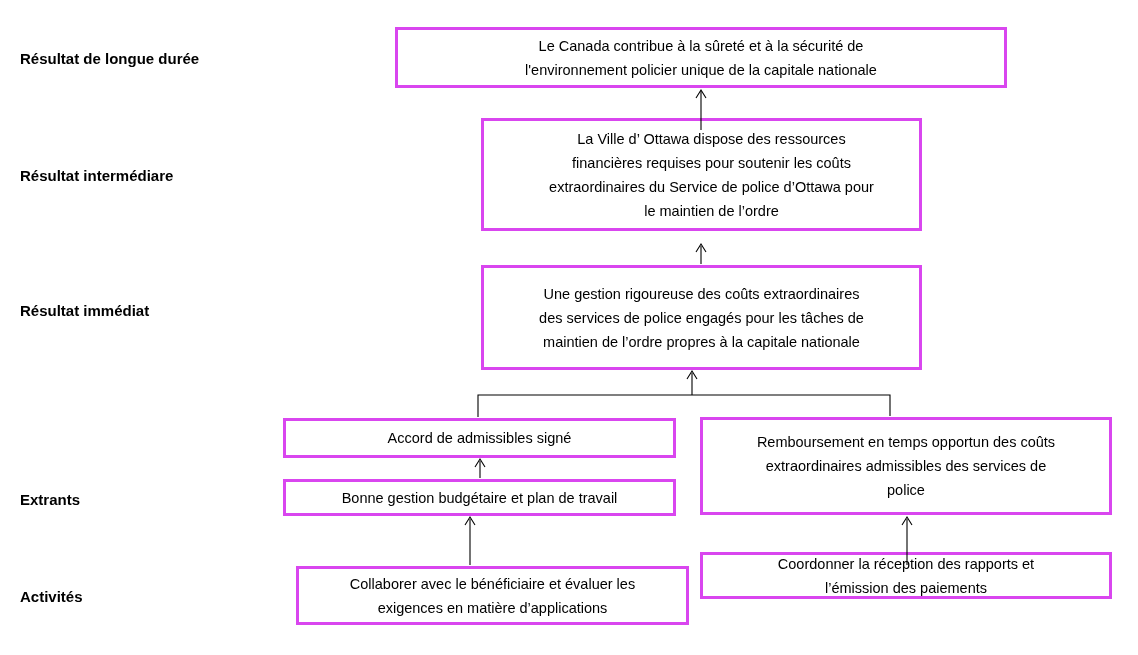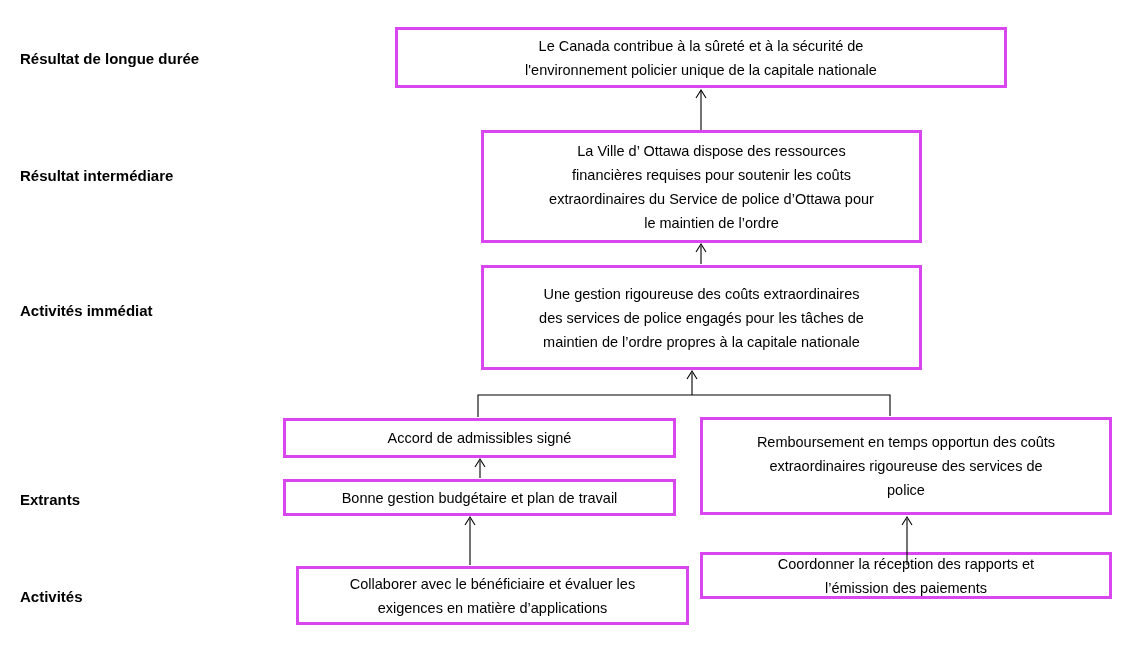--- a/index.html
+++ b/index.html
@@ -16,38 +16,38 @@
   .lbl-imm    { top:301px; }
   .lbl-out    { top:490px; }
   .lbl-act    { top:587px; }
   .box {
     position:absolute; box-sizing:border-box; border:3px solid #d946ef;
     background:#ffffff; display:flex; align-items:center; justify-content:center;
     text-align:center; font-size:14.5px; line-height:24px; padding:0 4px;
   }
   .box .txt { white-space:pre-line; }
   .b1 { left:395px; top:27px;  width:612px; height:61px;  }
-  .b2 { left:481px; top:130px; width:441px; height:113px;padding-left:24px; }
+  .b2 { left:481px; top:118px; width:441px; height:113px;padding-left:24px; }
   .b3 { left:481px; top:265px; width:441px; height:105px; }
   .b4 { left:283px; top:418px; width:393px; height:40px;  }
   .b5 { left:283px; top:479px; width:393px; height:37px;  }
   .b6 { left:700px; top:417px; width:412px; height:98px;  }
   .b7 { left:296px; top:566px; width:393px; height:59px;  }
   .b8 { left:700px; top:552px; width:412px; height:47px;  }
   svg.overlay { position:absolute; left:0; top:0; pointer-events:none; }
   svg.overlay * { stroke:#000; fill:none; stroke-width:1.1; }
 </style>
 </head>
 <body>
 
 <div class="canvas">
 
   <div class="row-label lbl-long">Résultat de longue durée</div>
   <div class="row-label lbl-inter">Résultat intermédiare</div>
-  <div class="row-label lbl-imm">Activités immédiat</div>
+  <div class="row-label lbl-imm">Résultat immédiat</div>
   <div class="row-label lbl-out">Extrants</div>
   <div class="row-label lbl-act">Activités</div>
 
   <div class="box b1">
     <span class="txt">Le Canada contribue à la sûreté et à la sécurité de
 l'environnement policier unique de la capitale nationale</span>
   </div>
   <div class="box b2">
     <span class="txt">La Ville d’ Ottawa dispose des ressources
 financières requises pour soutenir les coûts
@@ -60,21 +60,21 @@
 maintien de l’ordre propres à la capitale nationale</span>
   </div>
   <div class="box b4">
     <span class="txt">Accord de admissibles signé</span>
   </div>
   <div class="box b5">
     <span class="txt">Bonne gestion budgétaire et plan de travail</span>
   </div>
   <div class="box b6">
     <span class="txt">Remboursement en temps opportun des coûts
-extraordinaires rigoureuse des services de
+extraordinaires admissibles des services de
 police</span>
   </div>
   <div class="box b7">
     <span class="txt">Collaborer avec le bénéficiaire et évaluer les
 exigences en matière d’applications</span>
   </div>
   <div class="box b8">
     <span class="txt">Coordonner la réception des rapports et
 l’émission des paiements</span>
   </div>

